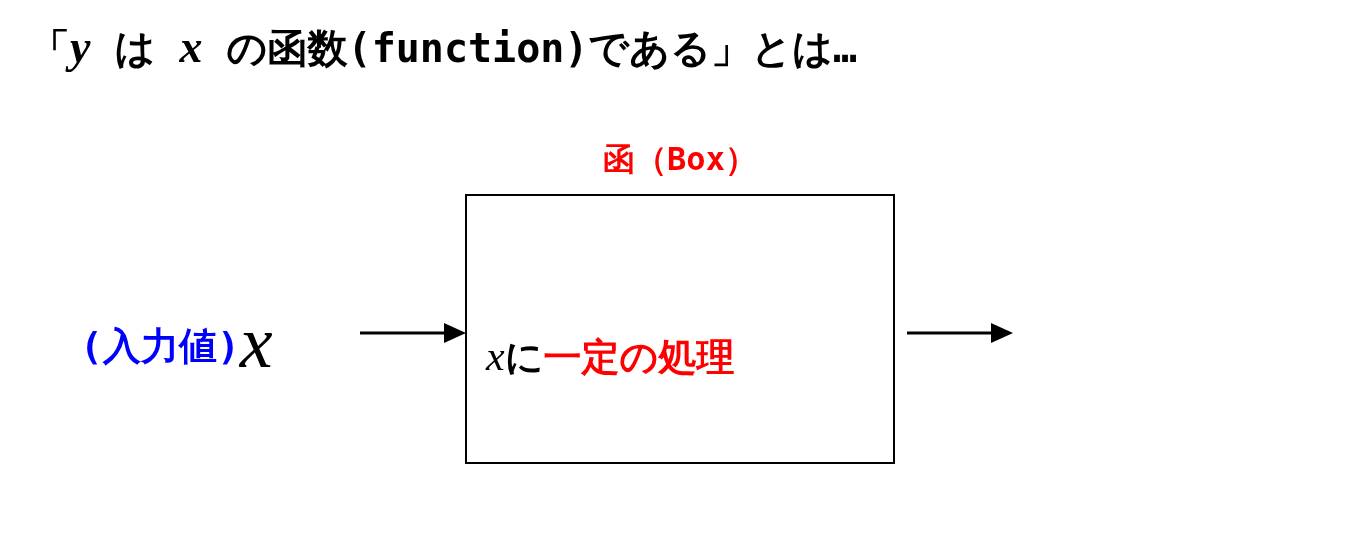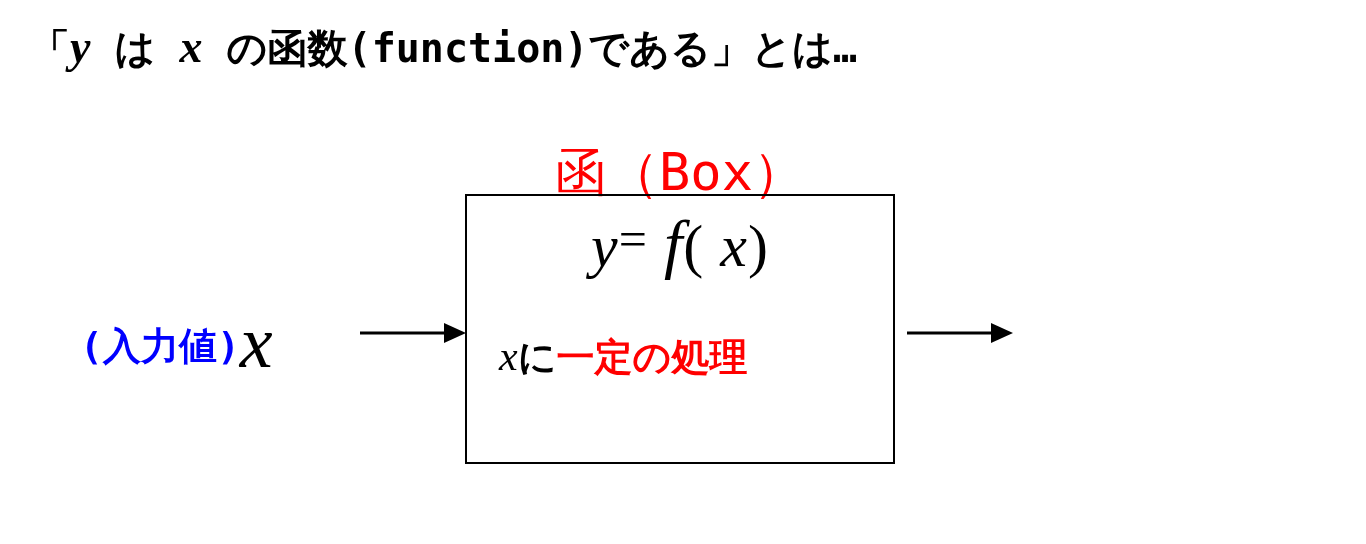--- a/index.html
+++ b/index.html
@@ -27,22 +27,22 @@
   }
   .math-var {
     font-family: Georgia, "Times New Roman", serif;
     font-style: italic;
   }
   .box-title {
     top: 138px;
     left: 465px;
     width: 430px;
     text-align: center;
-    font-size: 52px;
-    font-weight: normal;
+    font-size: 32px;
+    font-weight: bold;
     color: #ff0000;
   }
   .func-box {
     top: 194px;
     left: 465px;
     width: 430px;
     height: 270px;
     border: 2px solid #000000;
     box-sizing: border-box;
   }
@@ -56,21 +56,21 @@
     font-style: italic;
     font-weight: normal;
     color: #000000;
     letter-spacing: 1px;
   }
   .eq-line .op {
     font-style: normal;
   }
   .desc-block {
     top: 328px;
-    left: 499px;
+    left: 486px;
     font-size: 38px;
     font-weight: bold;
     line-height: 1.35;
   }
   .desc-block .red { color: #ff0000; }
   .desc-block .blk { color: #000000; }
   .desc-block .xvar {
     font-family: Georgia, "Times New Roman", serif;
     font-style: italic;
     font-weight: normal;
@@ -118,23 +118,20 @@
 <div class="stage">
 
   <div class="abs title-line">
     <span>「</span><span class="math-var" style="font-size:46px;">y</span><span> は </span><span class="math-var" style="font-size:46px;">x</span><span> の函数(function)である」とは…</span>
   </div>
 
   <div class="abs box-title">函（Box）</div>
 
   <div class="abs func-box"></div>
 
-  <div class="abs eq-line">
-    <span>y</span><span class="op" style="font-size:50px;vertical-align:10px;">=</span> <span style="font-size:66px;">f</span><span class="op">(</span> <span>x</span><span class="op">)</span>
-  </div>
 
   <div class="abs desc-block">
     <span class="xvar">x</span><span class="blk">に</span><span class="red">一定の処理</span><br>
   </div>
 
   <div class="abs input-group">
     <span class="lbl">(入力値)</span><span class="var">x</span>
   </div>
 
 

